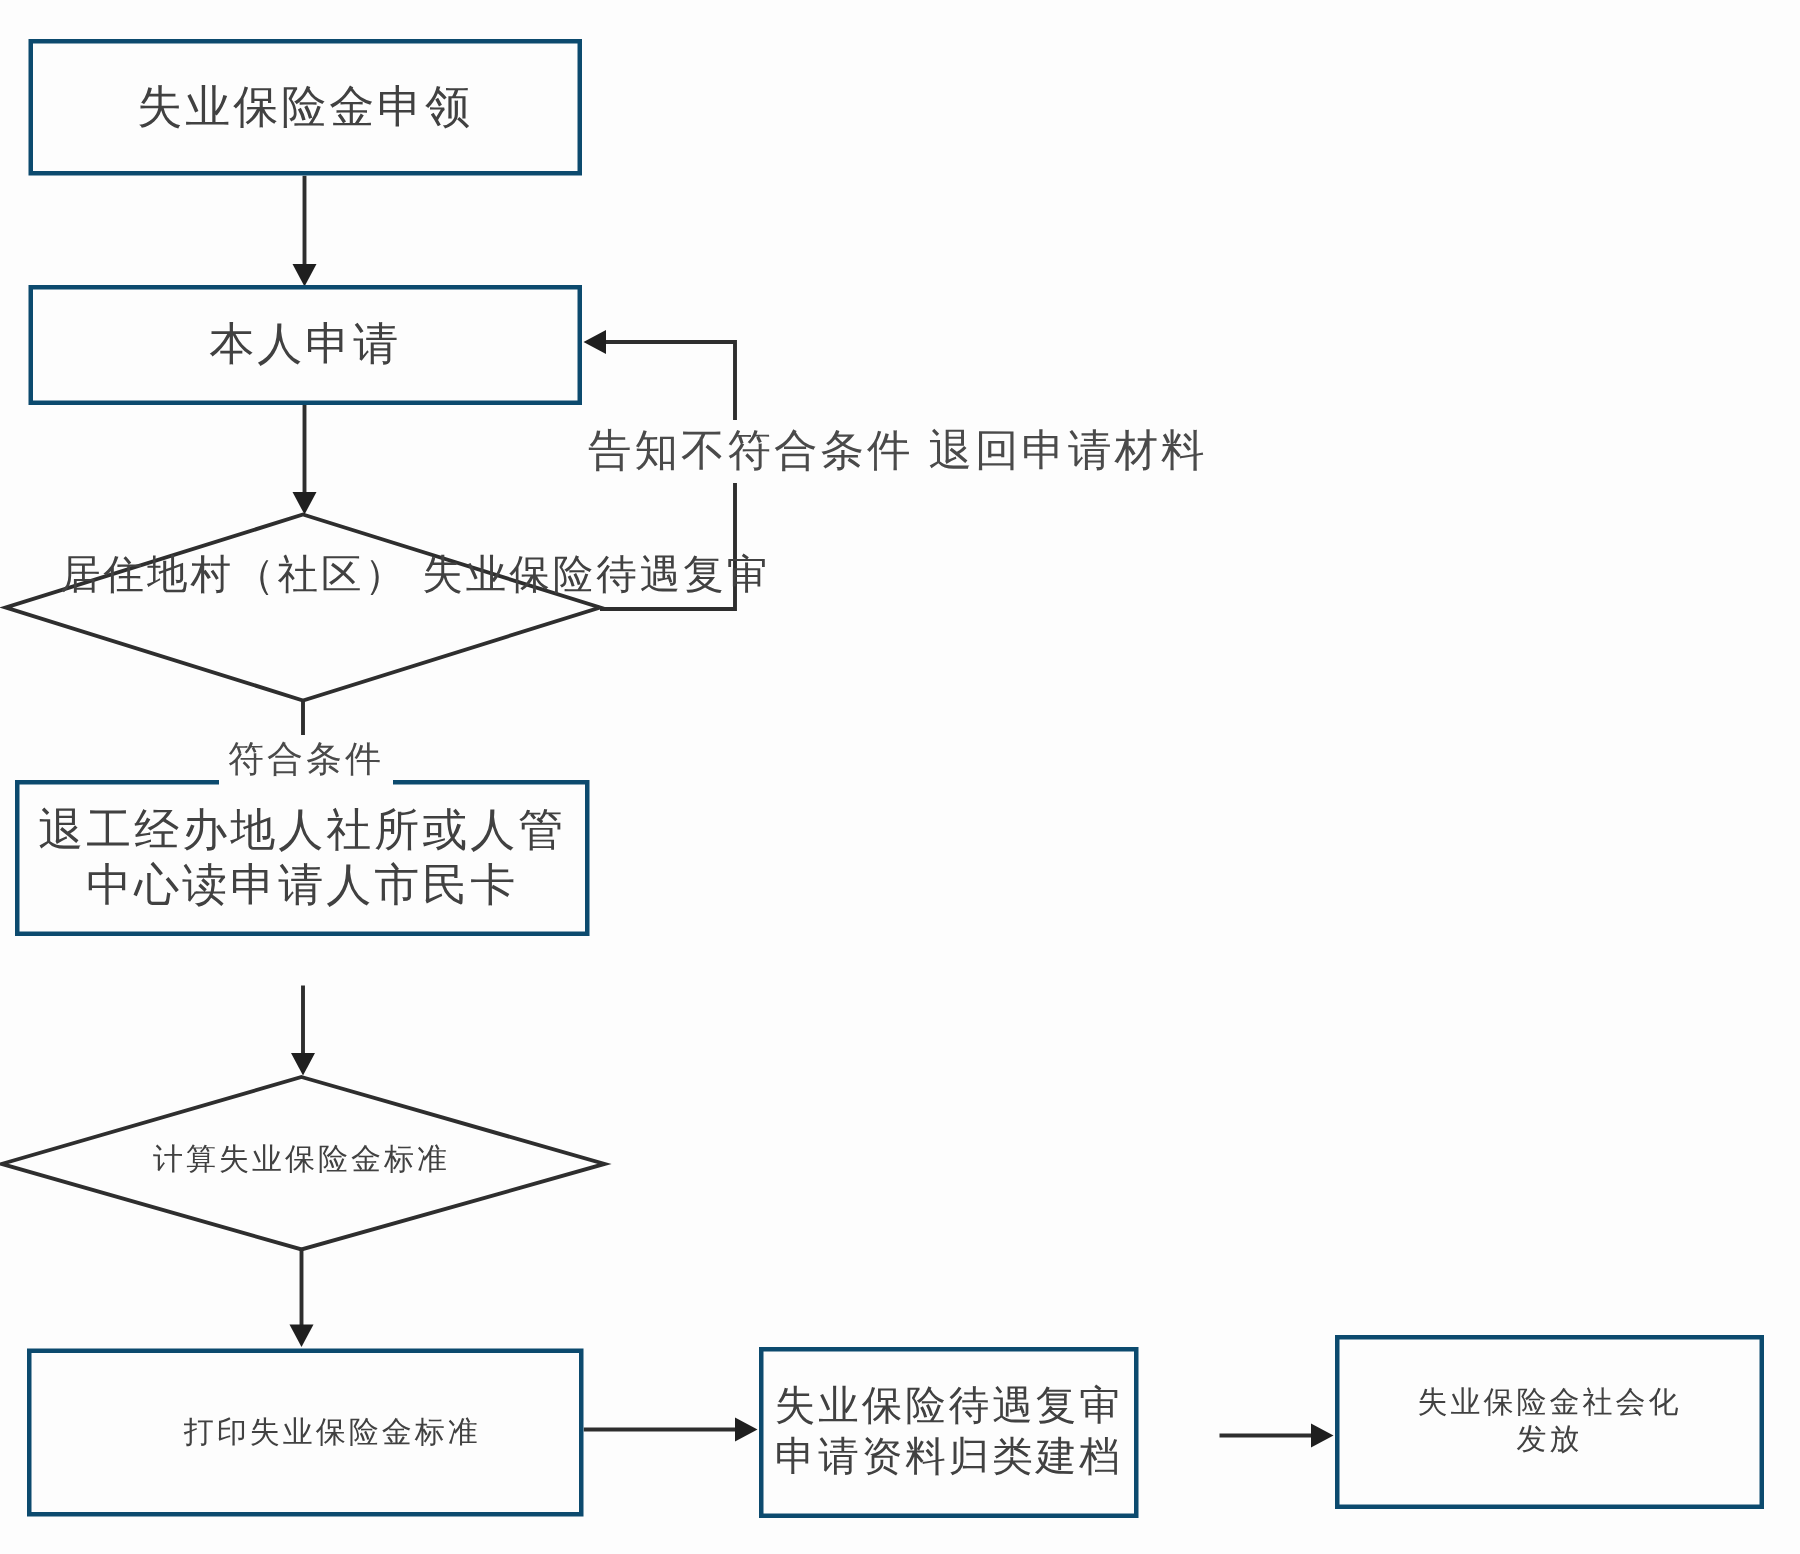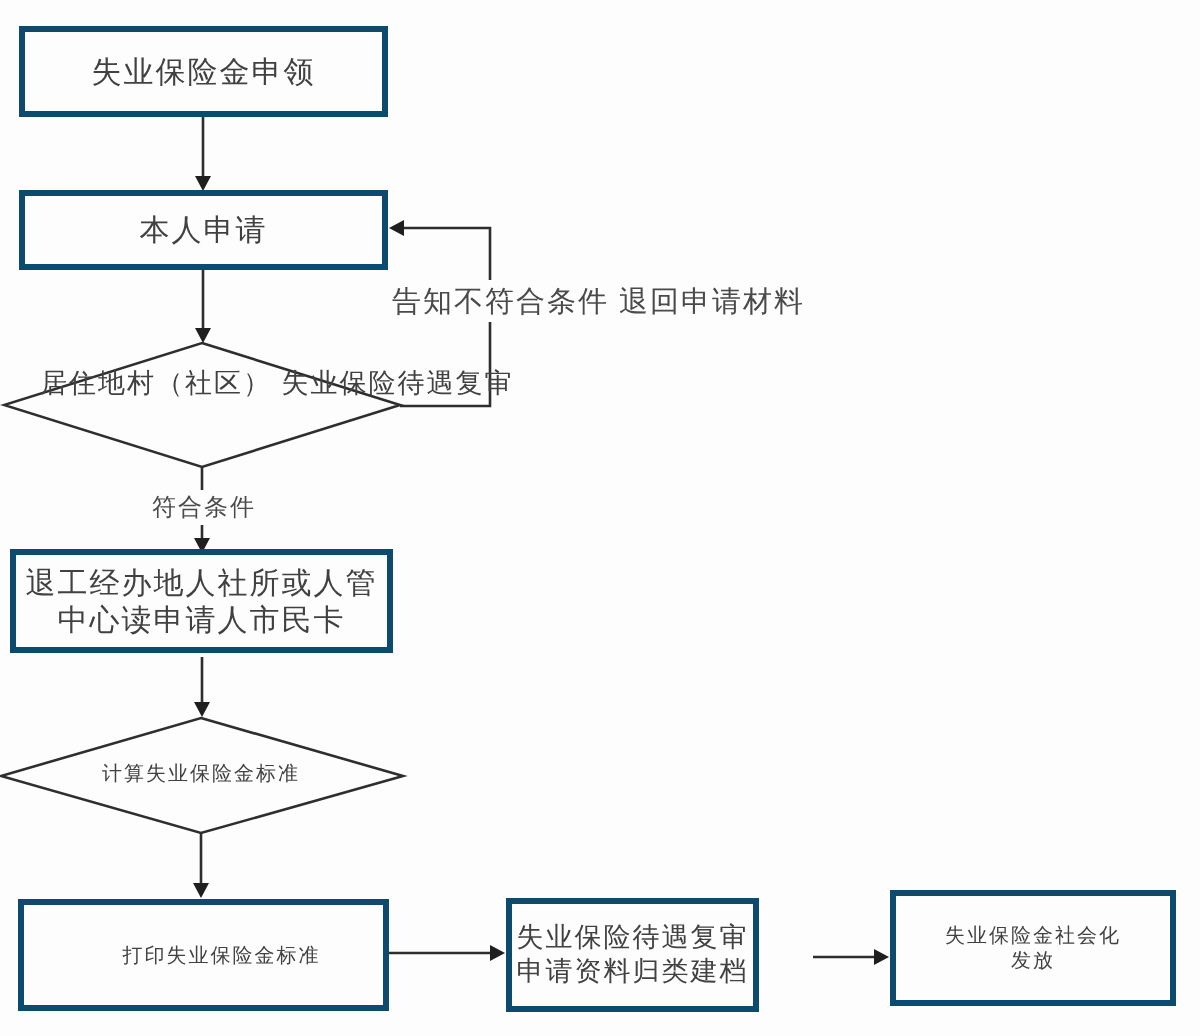--- a/index.html
+++ b/index.html
@@ -18,21 +18,21 @@
   }
   #connectors {
     position: absolute;
     left: 0; top: 0;
     width: 1200px;
     height: 1036px;
   }
   .node {
     position: absolute;
     box-sizing: border-box;
-    border: 6px solid #0c4a6e;
+    border: 3px solid #0c4a6e;
     background: #fdfdfd;
     display: flex;
     flex-direction: column;
     align-items: center;
     justify-content: center;
     text-align: center;
     line-height: 1.25;
     letter-spacing: 2px;
     color: #414141;
   }
@@ -99,21 +99,21 @@
   </svg>
 
   <div class="node fs30" style="left:19px; top:26px; width:369px; height:91px;">
     <span class="row">失业保险金申领</span>
   </div>
 
   <div class="node fs30" style="left:19px; top:190px; width:369px; height:80px;">
     <span class="row">本人申请</span>
   </div>
 
-  <div class="node fs30" style="left:10px; top:549px; width:383px; height:104px;">
+  <div class="node fs30" style="left:10px; top:520px; width:383px; height:104px;">
     <span class="row">退工经办地人社所或人管</span>
     <span class="row">中心读申请人市民卡</span>
   </div>
 
   <div class="node fs28" style="left:18px; top:899px; width:371px; height:112px;padding-left:36px;">
     <span class="row">打印失业保险金标准</span>
   </div>
 
   <div class="node fs27" style="left:506px; top:898px; width:253px; height:114px;">
     <span class="row">失业保险待遇复审</span>

